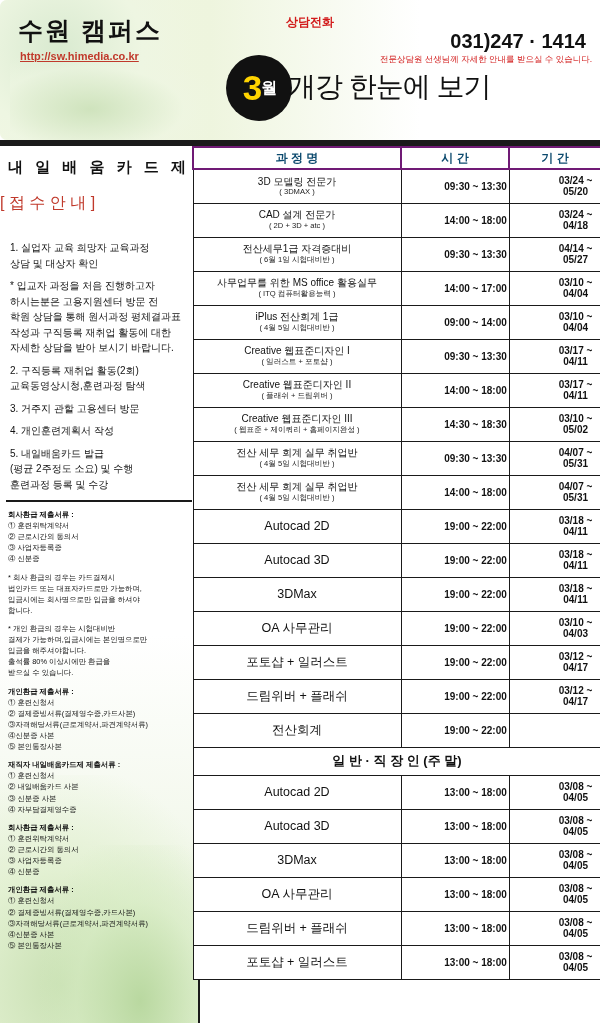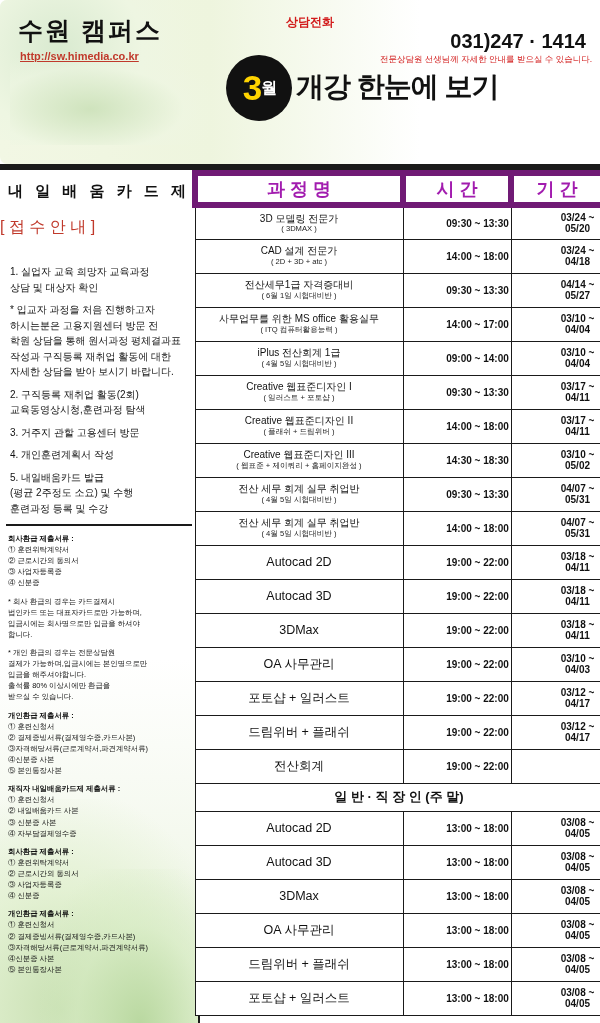--- a/index.html
+++ b/index.html
@@ -8,21 +8,21 @@
     width:600px; height:1023px;
     font-family:"Liberation Sans", sans-serif;
     background:#ffffff;
     position:relative;
     overflow:hidden;
   }
   .page { position:relative; width:600px; height:1023px; background:#fff; }
 
   
   .header {
-    position:relative; width:600px; height:164px;
+    position:relative; width:600px; height:140px;
     background:linear-gradient(90deg,#f2f7e4 0%, #eef5de 35%, #ffffff 70%, #ffffff 100%);
     overflow:hidden;
     border-radius:7px;
   }
   .hdr-leaf {
     position:absolute; left:-10px; top:-10px; width:230px; height:150px;
     background:radial-gradient(circle at 30% 40%, #d9ead0 0%, #eef6e2 45%, rgba(255,255,255,0) 72%);
   }
   .hdr-leaf2 {
     position:absolute; left:10px; top:55px; width:200px; height:90px;
@@ -53,22 +53,22 @@
     background:#111; border-radius:50%;
   }
   .title-month {
     position:absolute; left:226px; top:55px; width:66px; height:66px;
     color:#ffd400; font-size:35px; font-weight:bold;
     display:flex; align-items:center; justify-content:center;
     letter-spacing:-2px;
   }
   .title-month small { font-size:16px; color:#fff; margin-left:1px; }
   .title-main {
-    position:absolute; left:296px; top:68px;
-    font-size:28px; font-weight:bold; color:#111; letter-spacing:-1px;
+    position:absolute; left:288px; top:68px;
+    font-size:28px; font-weight:normal; color:#111; letter-spacing:-1px;
   }
 
   .black-bar { width:600px; height:6px; background:#1a1a1a; }
 
   
   .body-wrap { position:relative; width:600px; height:889px; }
 
   .left-col {
     position:absolute; left:0; top:0; width:200px; height:889px;
     background:linear-gradient(180deg,#ffffff 0%, #ffffff 55%, #f3f8ec 78%, #e8f2da 100%);
@@ -113,22 +113,22 @@
   .right-col {
     position:absolute; left:192px; top:0; width:408px; height:889px;
   }
   table.sched {
     width:408px; border-collapse:collapse; table-layout:fixed;
   }
   table.sched col.c1 { width:208px; }
   table.sched col.c2 { width:108px; }
   table.sched col.c3 { width:92px; }
   table.sched th {
-    border:6px solid #701a75; background:#ffffff;
-    font-size:18px; font-weight:bold; color:#a21caf;
+    border:2px solid #701a75; background:#ffffff;
+    font-size:12px; font-weight:bold; color:#0c4a6e;
     height:22px; text-align:center;
   }
   table.sched td {
     border:1px solid #1a1a1a; background:#ffffff;
     text-align:center; color:#111; height:34px;
     font-size:10px;
   }
   td.name { font-size:12.5px; line-height:1.15; }
   td.name .sub { display:block; font-size:7.6px; color:#222; margin-top:1px; }
   td.time, td.period { font-size:10px; font-weight:bold; letter-spacing:0px;padding-left:42px; }
@@ -206,21 +206,21 @@
             <span class="doc-l">③ 사업자등록증</span>
             <span class="doc-l">④ 신분증</span>
           </div>
           <div class="doc-block">
             <span class="doc-l">* 회사 환급의 경우는 카드결제시</span>
             <span class="doc-l">법인카드 또는 대표자카드로만 가능하며,</span>
             <span class="doc-l">입금시에는 회사명으로만 입금을 하셔야</span>
             <span class="doc-l">합니다.</span>
           </div>
           <div class="doc-block">
-            <span class="doc-l">* 개인 환급의 경우는 전문상담원</span>
+            <span class="doc-l">* 개인 환급의 경우는 시험대비반</span>
             <span class="doc-l">결제가 가능하며,입금시에는 본인명으로만</span>
             <span class="doc-l">입금을 해주셔야합니다.</span>
             <span class="doc-l">출석률 80% 이상시에만 환급을</span>
             <span class="doc-l">받으실 수 있습니다.</span>
           </div>
           <div class="doc-block">
             <span class="doc-h">개인환급 제출서류 :</span>
             <span class="doc-l">① 훈련신청서</span>
             <span class="doc-l">② 결제증빙서류(결제영수증,카드사본)</span>
             <span class="doc-l">③자격해당서류(근로계약서,파견계약서류)</span>

